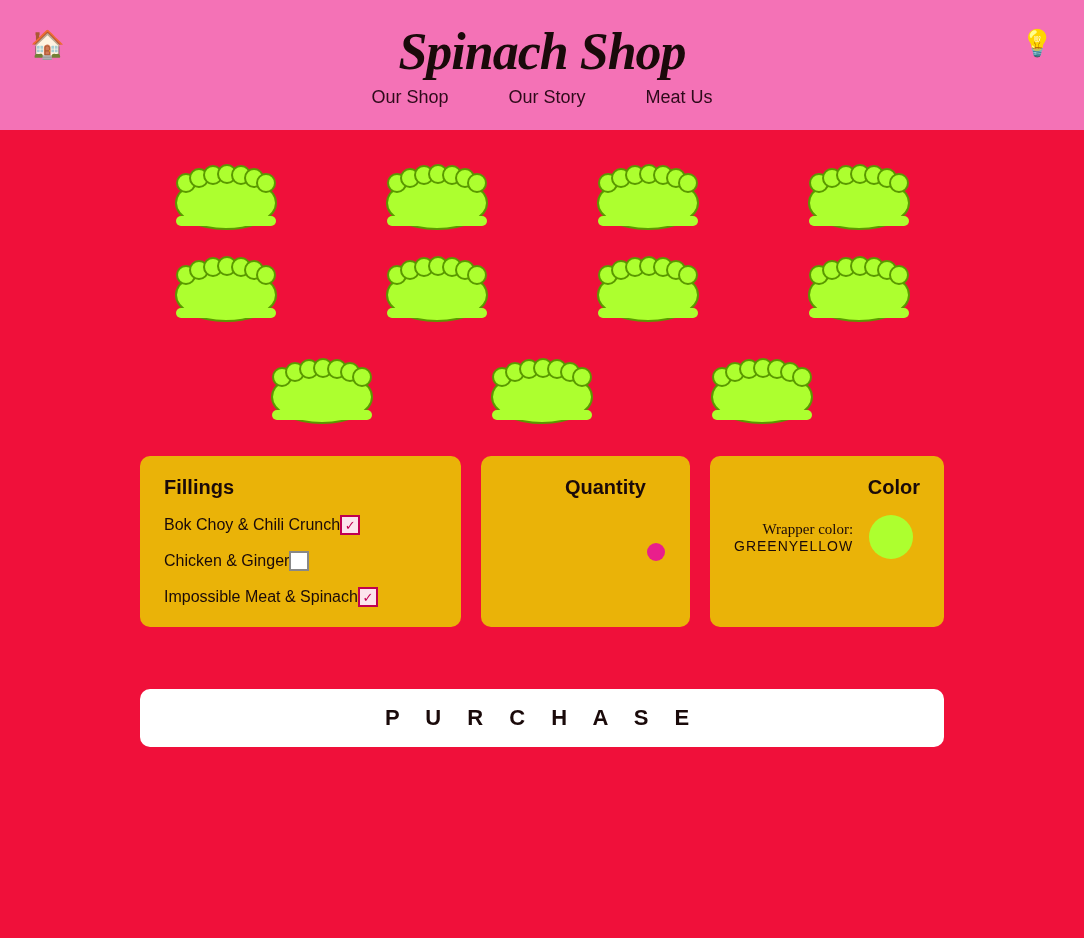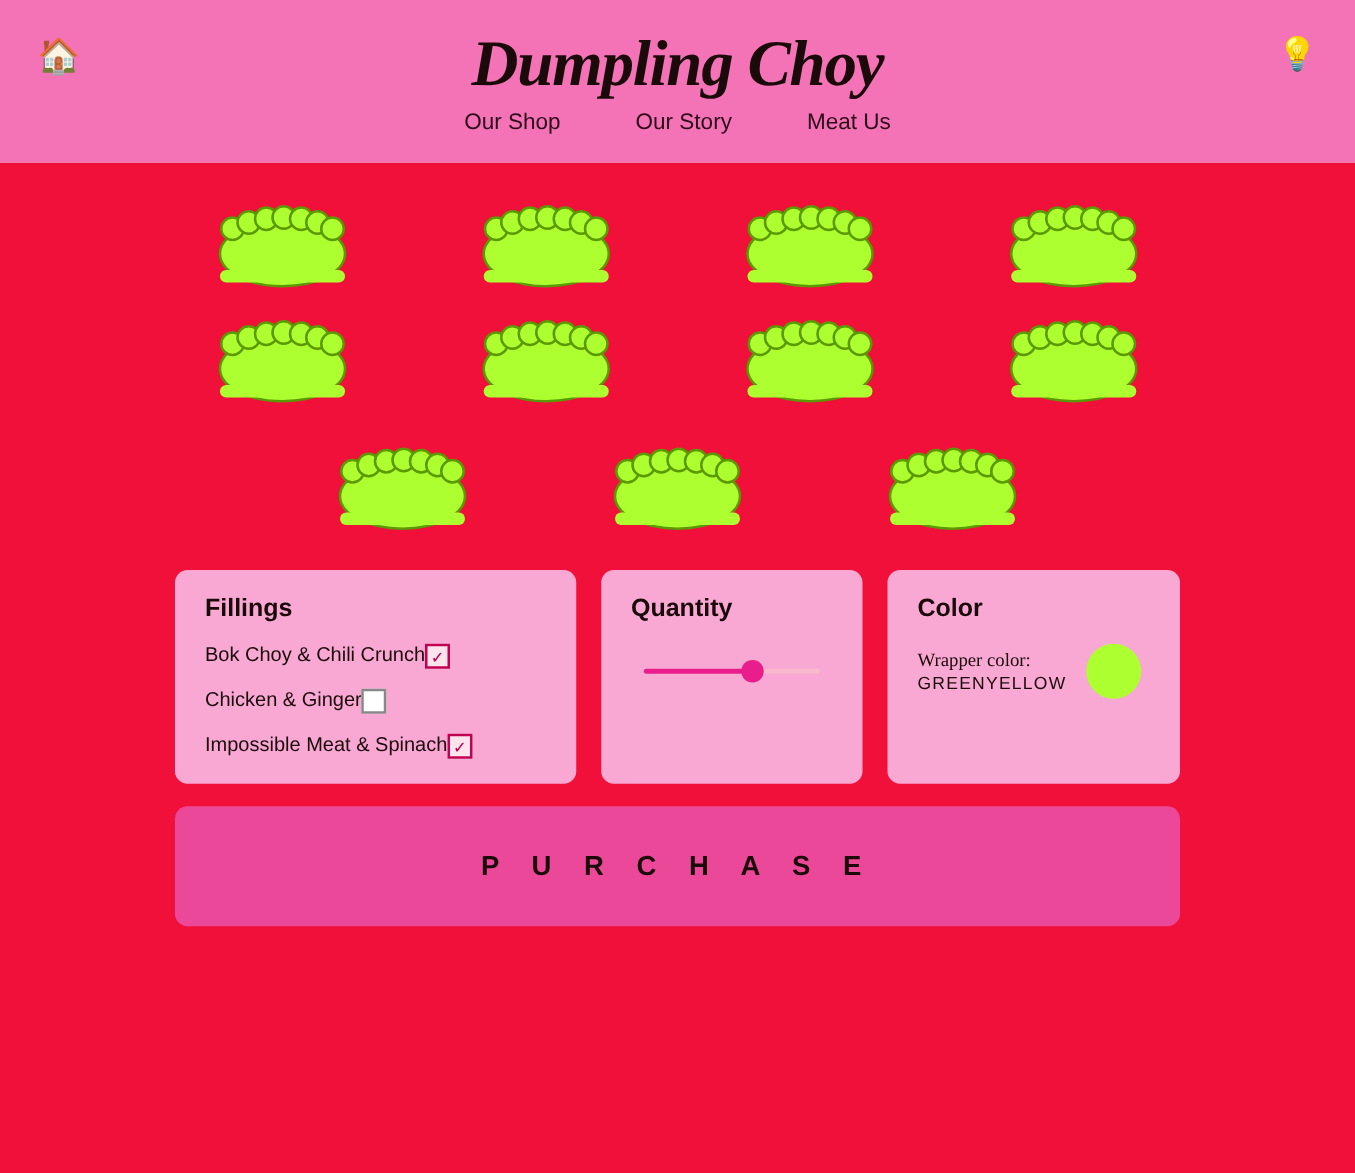--- a/index.html
+++ b/index.html
@@ -97,37 +97,38 @@
 
     
     #panels {
       display: flex;
       gap: 20px;
       width: 100%;
       margin-bottom: 18px;
     }
 
     .panel {
-      background-color: #f9a8d4;
+      background-color: #eab308;
       border-radius: 10px;
       padding: 20px 24px;
     }
 
     #fillings-panel {
       flex: 2.2;
     }
 
     #quantity-panel {
       flex: 1.3;
       display: flex;
-      flex-direction: column;
+      justify-content: flex-end;
     }
 
     #color-panel {
       flex: 1.5;
+      text-align: right;
     }
 
     .panel-title {
       font-size: 20px;
       font-weight: bold;
       color: #1a0a0a;
       margin-bottom: 16px;
       font-family: Arial, sans-serif;
     }
 
@@ -225,45 +226,46 @@
       width: 44px;
       height: 44px;
       border-radius: 50%;
       background: #adff2f;
       flex-shrink: 0;
     }
 
     
     #purchase-btn {
       width: 100%;
-      background-color: #ec4899;
+      background-color: #ffffff;
       border: none;
       border-radius: 10px;
-      padding: 35px 0;
+      padding: 16px 0;
       font-size: 22px;
       letter-spacing: 10px;
       font-family: Arial, sans-serif;
       font-weight: 600;
       color: #1a0a0a;
       cursor: pointer;
       text-transform: uppercase;
+      margin-top: 44px;
     }
 
     
     .dumpling svg {
       width: 120px;
       height: 72px;
     }
   </style>
 </head>
 <body>
 
 <div id="header">
   <span class="home-icon">🏠</span>
-  <h1>Dumpling Choy</h1>
+  <h1>Spinach Shop</h1>
   <nav id="nav">
     <a href="#">Our Shop</a>
     <a href="#">Our Story</a>
     <a href="#">Meat Us</a>
   </nav>
   <span class="theme-icon">💡</span>
 </div>
 
 <div id="main">
 

